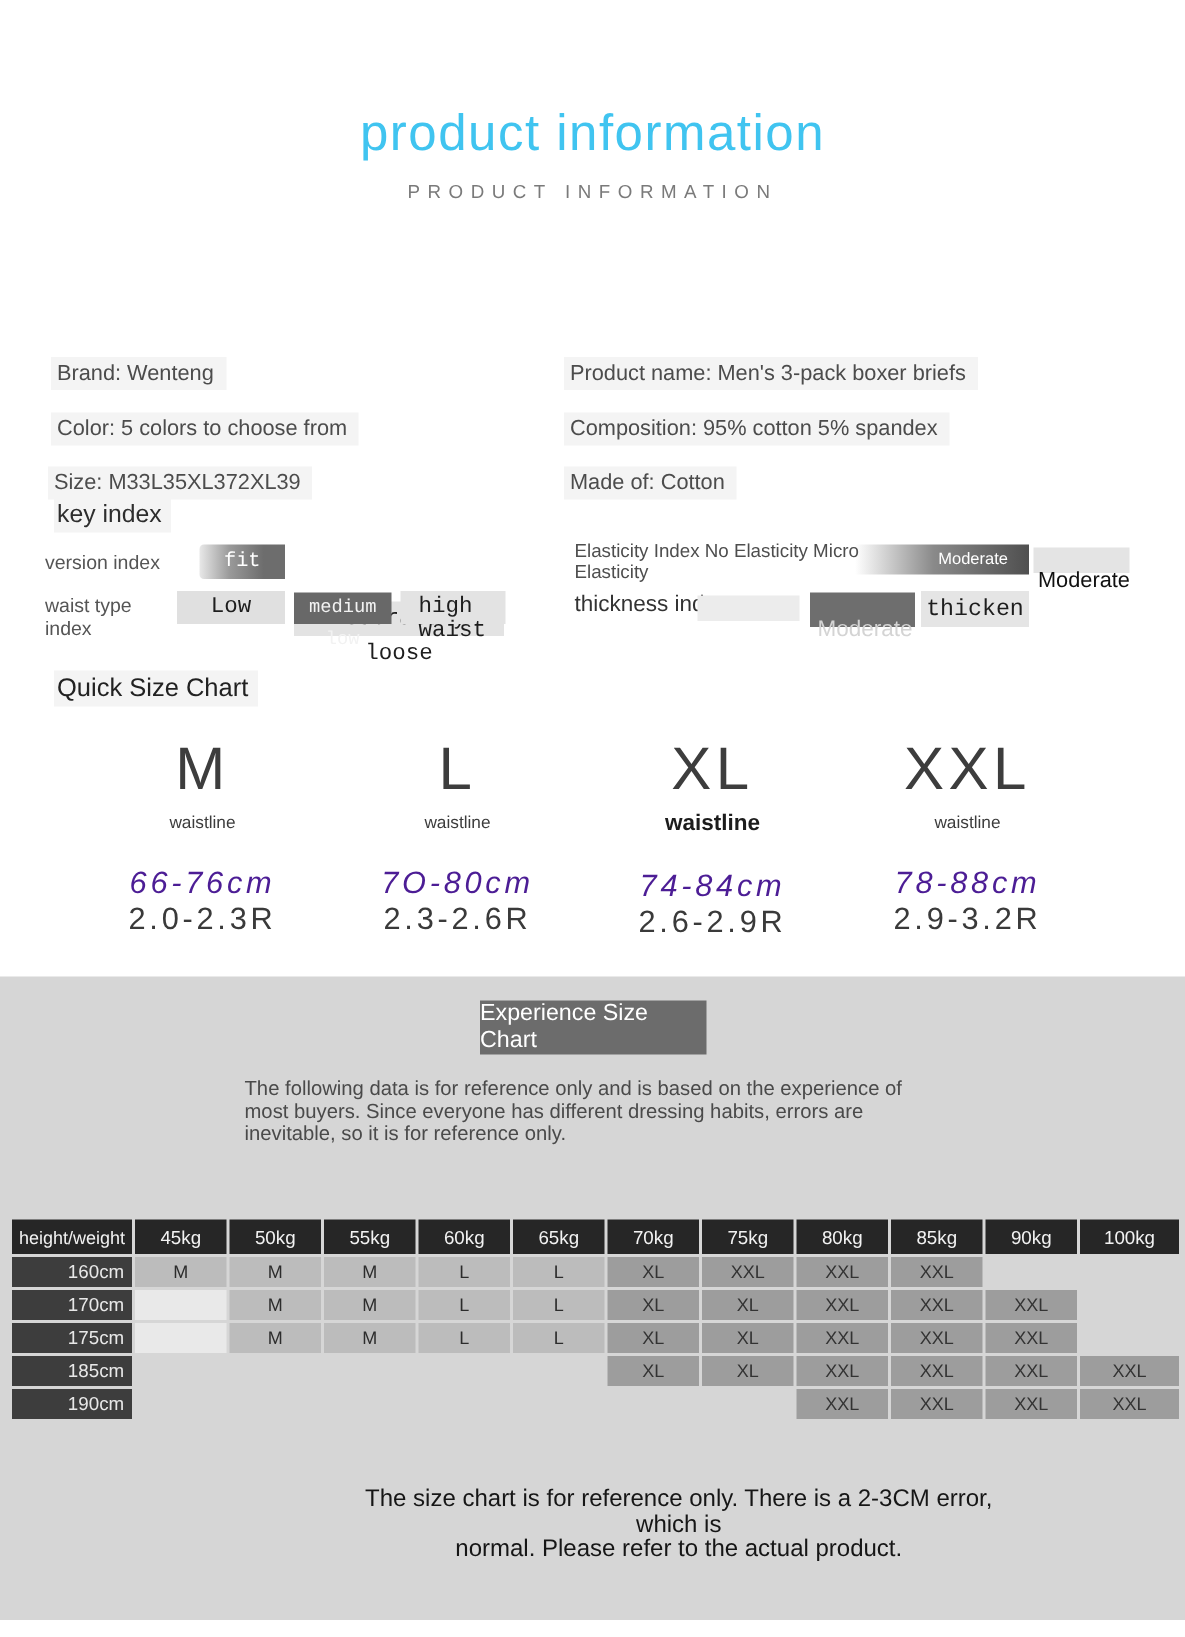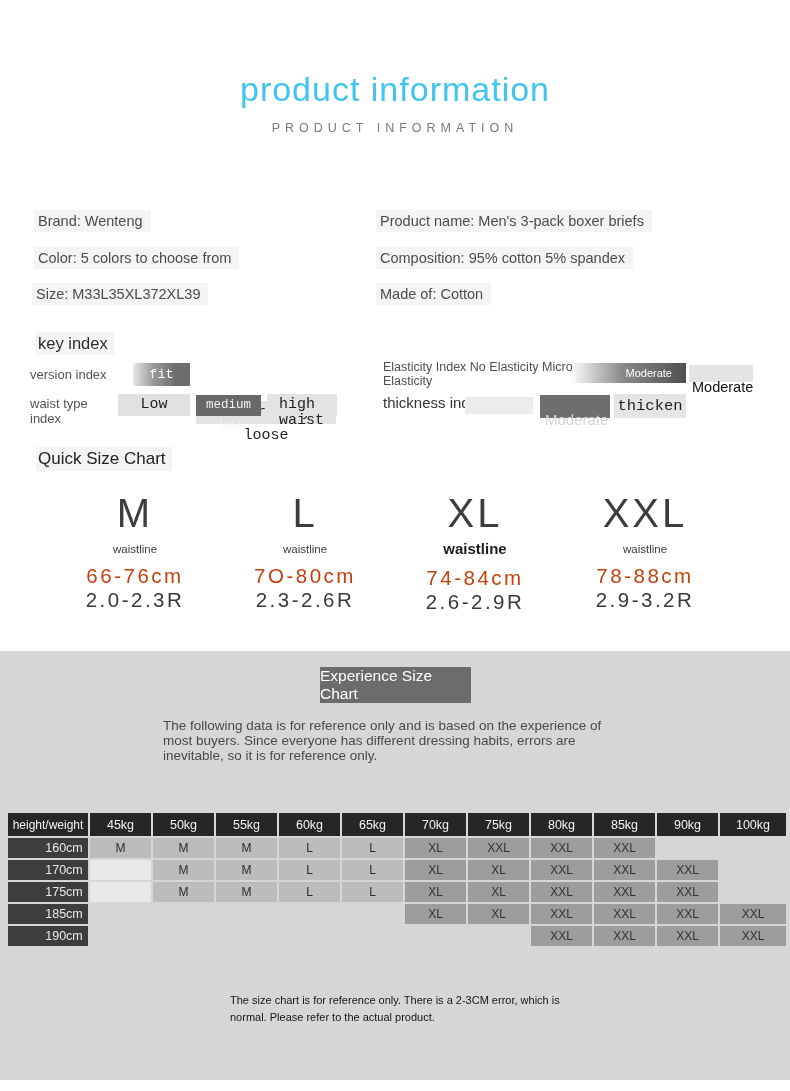--- a/index.html
+++ b/index.html
@@ -7,21 +7,21 @@
   .page { position:relative; width:790px; height:1091px; background:#ffffff; overflow:hidden; }
 
   
   .title { position:absolute; left:0; top:70px; width:790px; text-align:center;
            font-size:34px; font-weight:500; color:#40C4F0; letter-spacing:1px; }
   .subtitle { position:absolute; left:0; top:121px; width:790px; text-align:center;
               font-size:12.5px; color:#7a7a7a; letter-spacing:5px; }
 
   
   .info-item { position:absolute; font-size:14.5px; color:#4c4c4c;
-               background:#f4f4f4; padding:3px 8px 3px 4px; white-space:nowrap; }
+               background:#f4f4f4; padding:3px 8px 3px 4px; white-space:nowrap;margin-top:28px; }
 
   
   .patch { background:#f4f4f4; padding:2px 6px 2px 2px; }
   .h-key { position:absolute; left:36px; top:332px; font-size:16.5px; color:#2e2e2e; }
   .ki-label { position:absolute; font-size:13px; color:#555; line-height:15px; }
   .box { position:absolute; text-align:center; color:#1e1e1e; overflow:visible;font-family:Liberation Mono, monospace; }
   .box-light { background:#e3e3e3; }
   .box-dark  { background:#686868; color:#f2f2f2; }
   .fit-box { left:133px; top:363px; width:57px; height:23px; line-height:23px; font-size:13.5px;
              color:#fff; background:linear-gradient(90deg,#e8e8e8 0%,#9a9a9a 35%,#6d6d6d 75%);
@@ -47,41 +47,41 @@
   .thicken-box { left:614px; top:394px; width:72px; height:24px; line-height:24px; font-size:15.5px; background:#e5e5e5; }
 
   
   .h-quick { position:absolute; left:36px; top:447px; font-size:17px; color:#222; }
   .qs-grid { position:absolute; left:50px; top:488px; width:680px; display:grid;
              grid-template-columns:repeat(4,1fr); }
   .qs-col { text-align:center; }
   .qs-size { font-size:40px; color:#3d3d3d; letter-spacing:3px; line-height:50px; font-weight:400; }
   .qs-measure { font-size:11.5px; color:#3c3c3c; margin-top:5px; }
   .qs-col.hl .qs-measure { font-size:15px; font-weight:bold; color:#1c1c1c; margin-top:2px; }
-  .qs-cm { font-size:20.5px; color:#c2410c; letter-spacing:2.5px; margin-top:9px; }
+  .qs-cm { font-size:20.5px; color:#4c1d95; letter-spacing:2.5px; margin-top:22px;font-style:italic; }
   .qs-in { font-size:20.5px; color:#3a3a3a; letter-spacing:2.5px; }
 
   
   .gray { position:absolute; left:0; top:651px; width:790px; height:429px; background:#d6d6d6; }
   .exp-btn { position:absolute; left:320px; top:16px; width:151px; height:36px; background:#6c6c6c;
              color:#fff; font-size:15.5px; display:flex; align-items:center; justify-content:center; }
   .exp-para { position:absolute; left:163px; top:67px; width:482px; font-size:13.5px;
               color:#4a4a4a; line-height:15.2px; }
   .exp-table { position:absolute; left:6px; top:160px; width:776px;
                border-collapse:separate; border-spacing:2px; table-layout:fixed; }
   .exp-table th, .exp-table td { text-align:center; padding:0; font-weight:normal; }
   .exp-table thead th { background:#262626; color:#f2f2f2; font-size:12.5px; height:23px; }
   .exp-table thead th.corner { font-size:12px; }
   .exp-table td.rowlabel { background:#3d3d3d; color:#e8e8e8; font-size:12.5px; height:20px;padding-left:32px; }
   .exp-table td.c-light { background:#bcbcbc; color:#2c2c2c; font-size:12px; }
   .exp-table td.c-dark  { background:#9d9d9d; color:#333; font-size:12px; }
   .exp-table td.c-pale  { background:#e9e9e9; }
   .exp-table td.c-none  { background:transparent; }
-  .note { position:absolute; left:230px; top:341px; width:445px; font-size:11px;
-          color:#161616; line-height:16.5px; }
+  .note { position:absolute; left:230px; top:341px; width:445px; font-size:16px;
+          color:#161616; line-height:16.5px;text-align:center; }
 </style>
 </head>
 <body>
 
 <div class="page">
 
   <div class="title">product information</div>
   <div class="subtitle">PRODUCT INFORMATION</div>
 
   <div class="info-item" style="left:34px; top:210px;">Brand: Wenteng</div>

